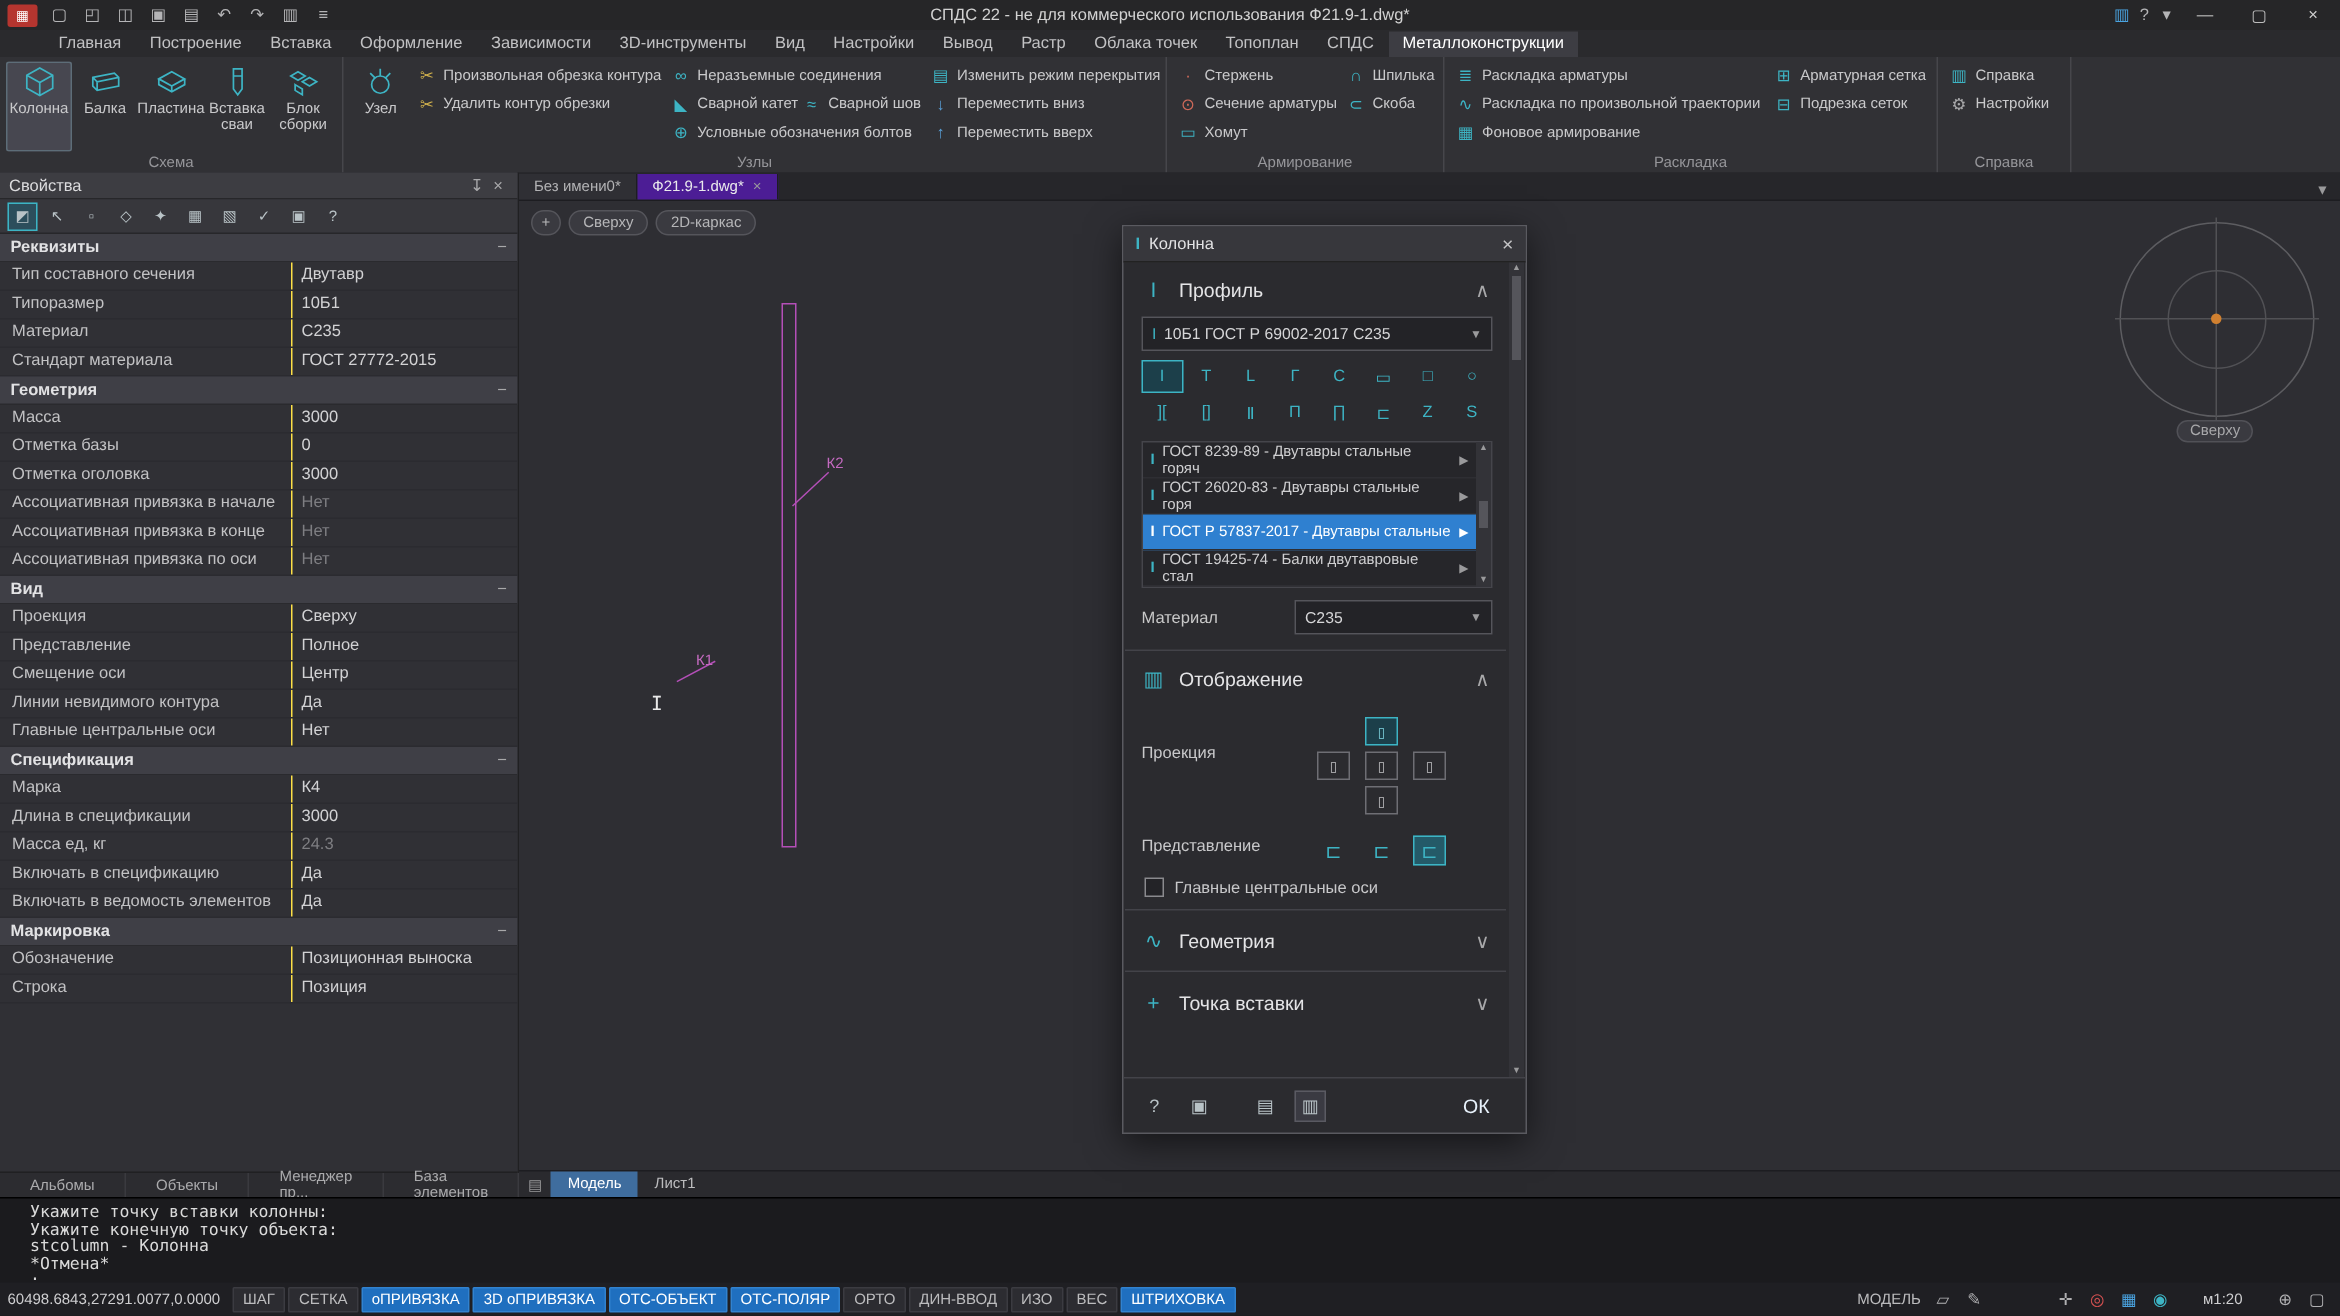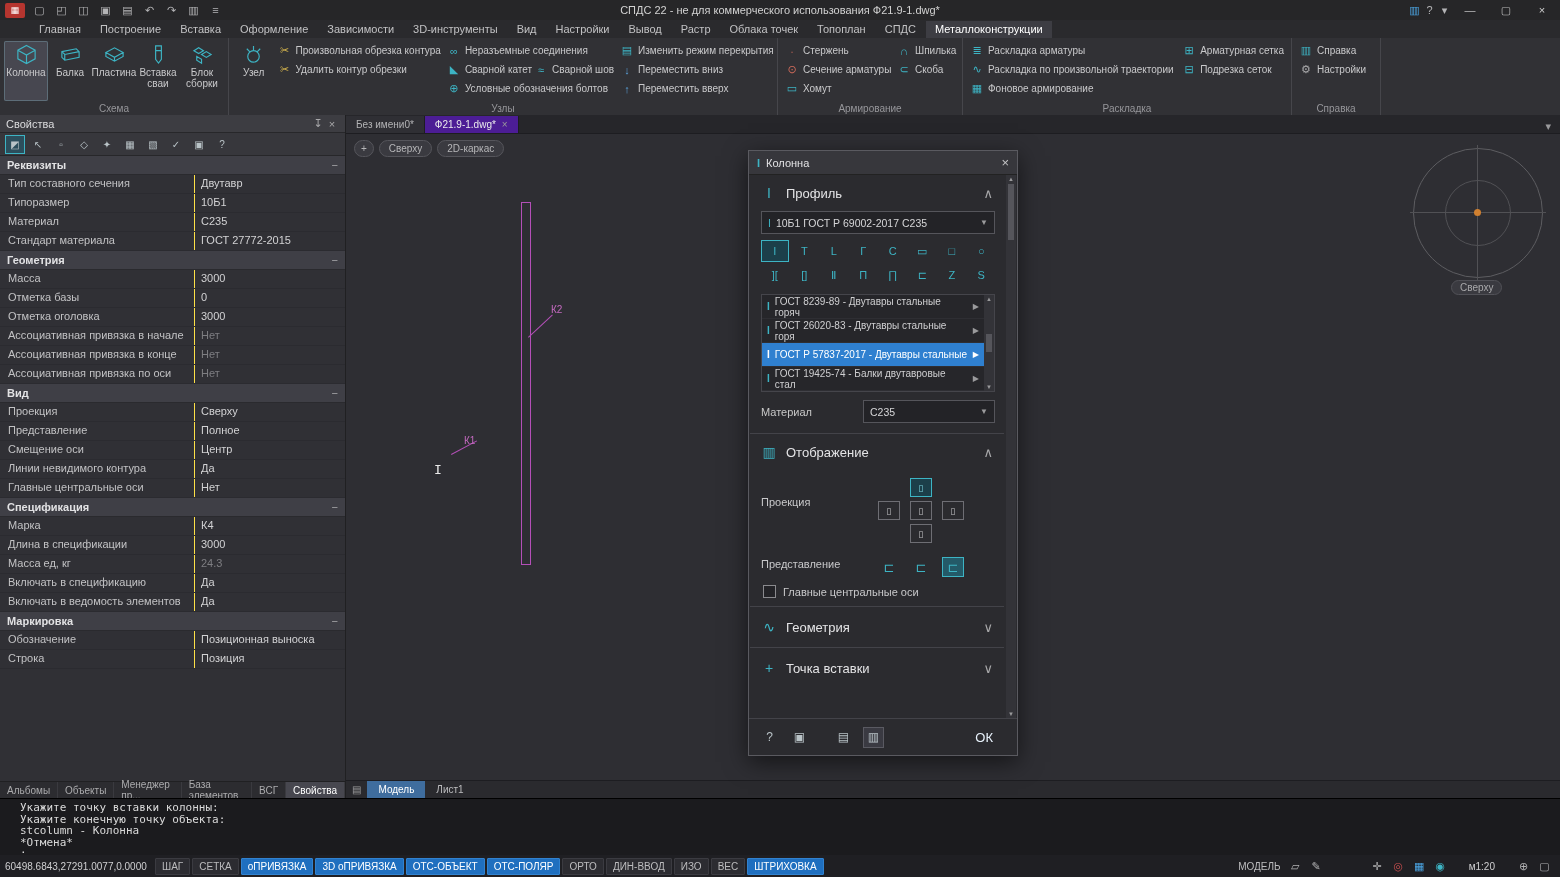--- a/index.html
+++ b/index.html
@@ -51,21 +51,21 @@
   .pgrid{flex:1;background:#303035;overflow:hidden}
   .psec{height:18px;display:flex;align-items:center;background:#3f3f46;border-bottom:1px solid #2a2a2e;padding:0 7px;
         color:#e2e2e4;font-weight:bold}
   .psec .minus{margin-left:auto;font-weight:normal;color:#a8a8aa}
   .prow{height:18px;display:flex;border-bottom:1px solid #2b2b30}
   .plabel{width:182px;flex:none;padding:2px 4px 0 8px;color:#c2c2c4;border-right:1px solid #fde047;
           white-space:nowrap;overflow:hidden}
   .pval{flex:1;padding:2px 4px 0 6px;color:#d2d2d4;white-space:nowrap;overflow:hidden}
   .pval.dim{color:#7e7e82}
   .props-tabs{height:16px;background:#2c2c30;border-top:1px solid #202022;display:flex;font-size:10px}
-  .ptab{display:flex;align-items:center;padding:0 7px;color:#ababad;border-right:1px solid #3a3a3f}
+  .ptab{display:flex;align-items:center;padding:0 20px;color:#ababad;border-right:1px solid #3a3a3f}
   .ptab.active{background:#47474f;color:#fff}
   
   .draw{flex:1;display:flex;flex-direction:column;background:#2e2e33;min-width:0}
   .doctabs{height:18px;background:#26262a;border-bottom:1px solid #1d1d21;display:flex;align-items:flex-end}
   .dtab{height:17px;display:flex;align-items:center;padding:0 10px;font-size:10px;color:#b3b3b5;background:#2f2f34;
         border-right:1px solid #1d1d21;gap:6px}
   .dtab.active{background:#4c1d95;color:#eaeaec}
   .dtab .x{color:#9a9a9c}
   .dt-chev{margin-left:auto;padding:0 9px;color:#9a9a9c}
   .canvas{flex:1;position:relative;overflow:hidden;background:#2e2e33}

